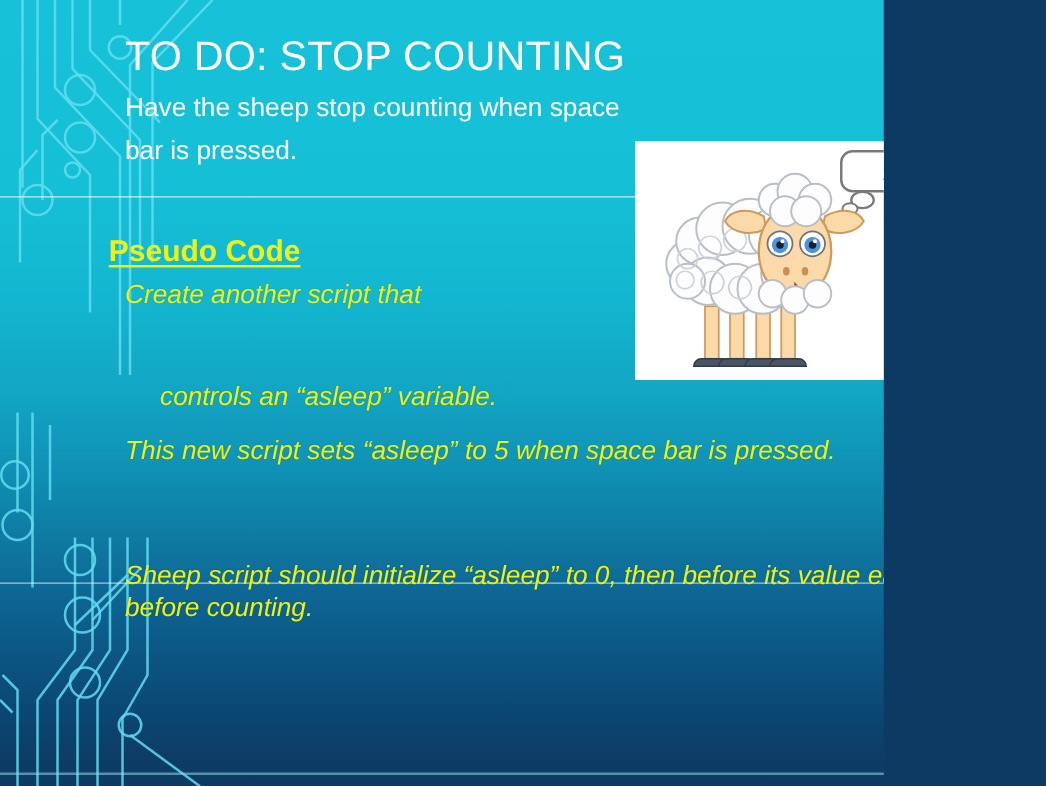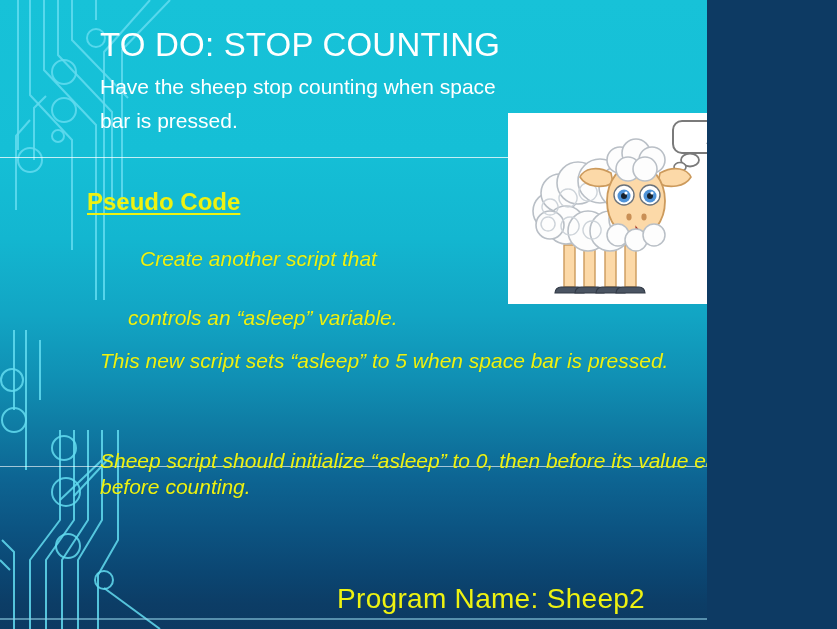--- a/index.html
+++ b/index.html
@@ -54,21 +54,21 @@
     text-underline-offset:3px;
   }
 
   .code-line{
     position:absolute;left:100px;
     font-style:italic;font-weight:500;
     color:#eef211;
     font-size:21px;line-height:26px;
     text-shadow:0 0 1px rgba(0,60,80,.25);
   }
-  .cl1{top:246px;margin-left:40px;}
+  .cl1{top:223px;}
   .cl2{top:305px;margin-left:28px;}
   .cl3{top:348px;width:700px;}
   .cl4{top:448px;width:700px;}
 
   .footer{
     position:absolute;right:62px;bottom:14px;
     font-size:28px;color:#eef211;
     letter-spacing:.3px;white-space:nowrap;
   }
 
@@ -237,15 +237,14 @@
 
         <g fill="#fdfdfd" stroke="#b9bfc6" stroke-width="1.5">
           <circle cx="110" cy="122" r="11"></circle>
           <circle cx="128" cy="127" r="11"></circle>
           <circle cx="146" cy="122" r="11"></circle>
         </g>
       </g>
     </svg>
   </div>
 
-  <div class="footer">Program Name:  Sheep2</div>
 
 </div>
 
 </body></html>

